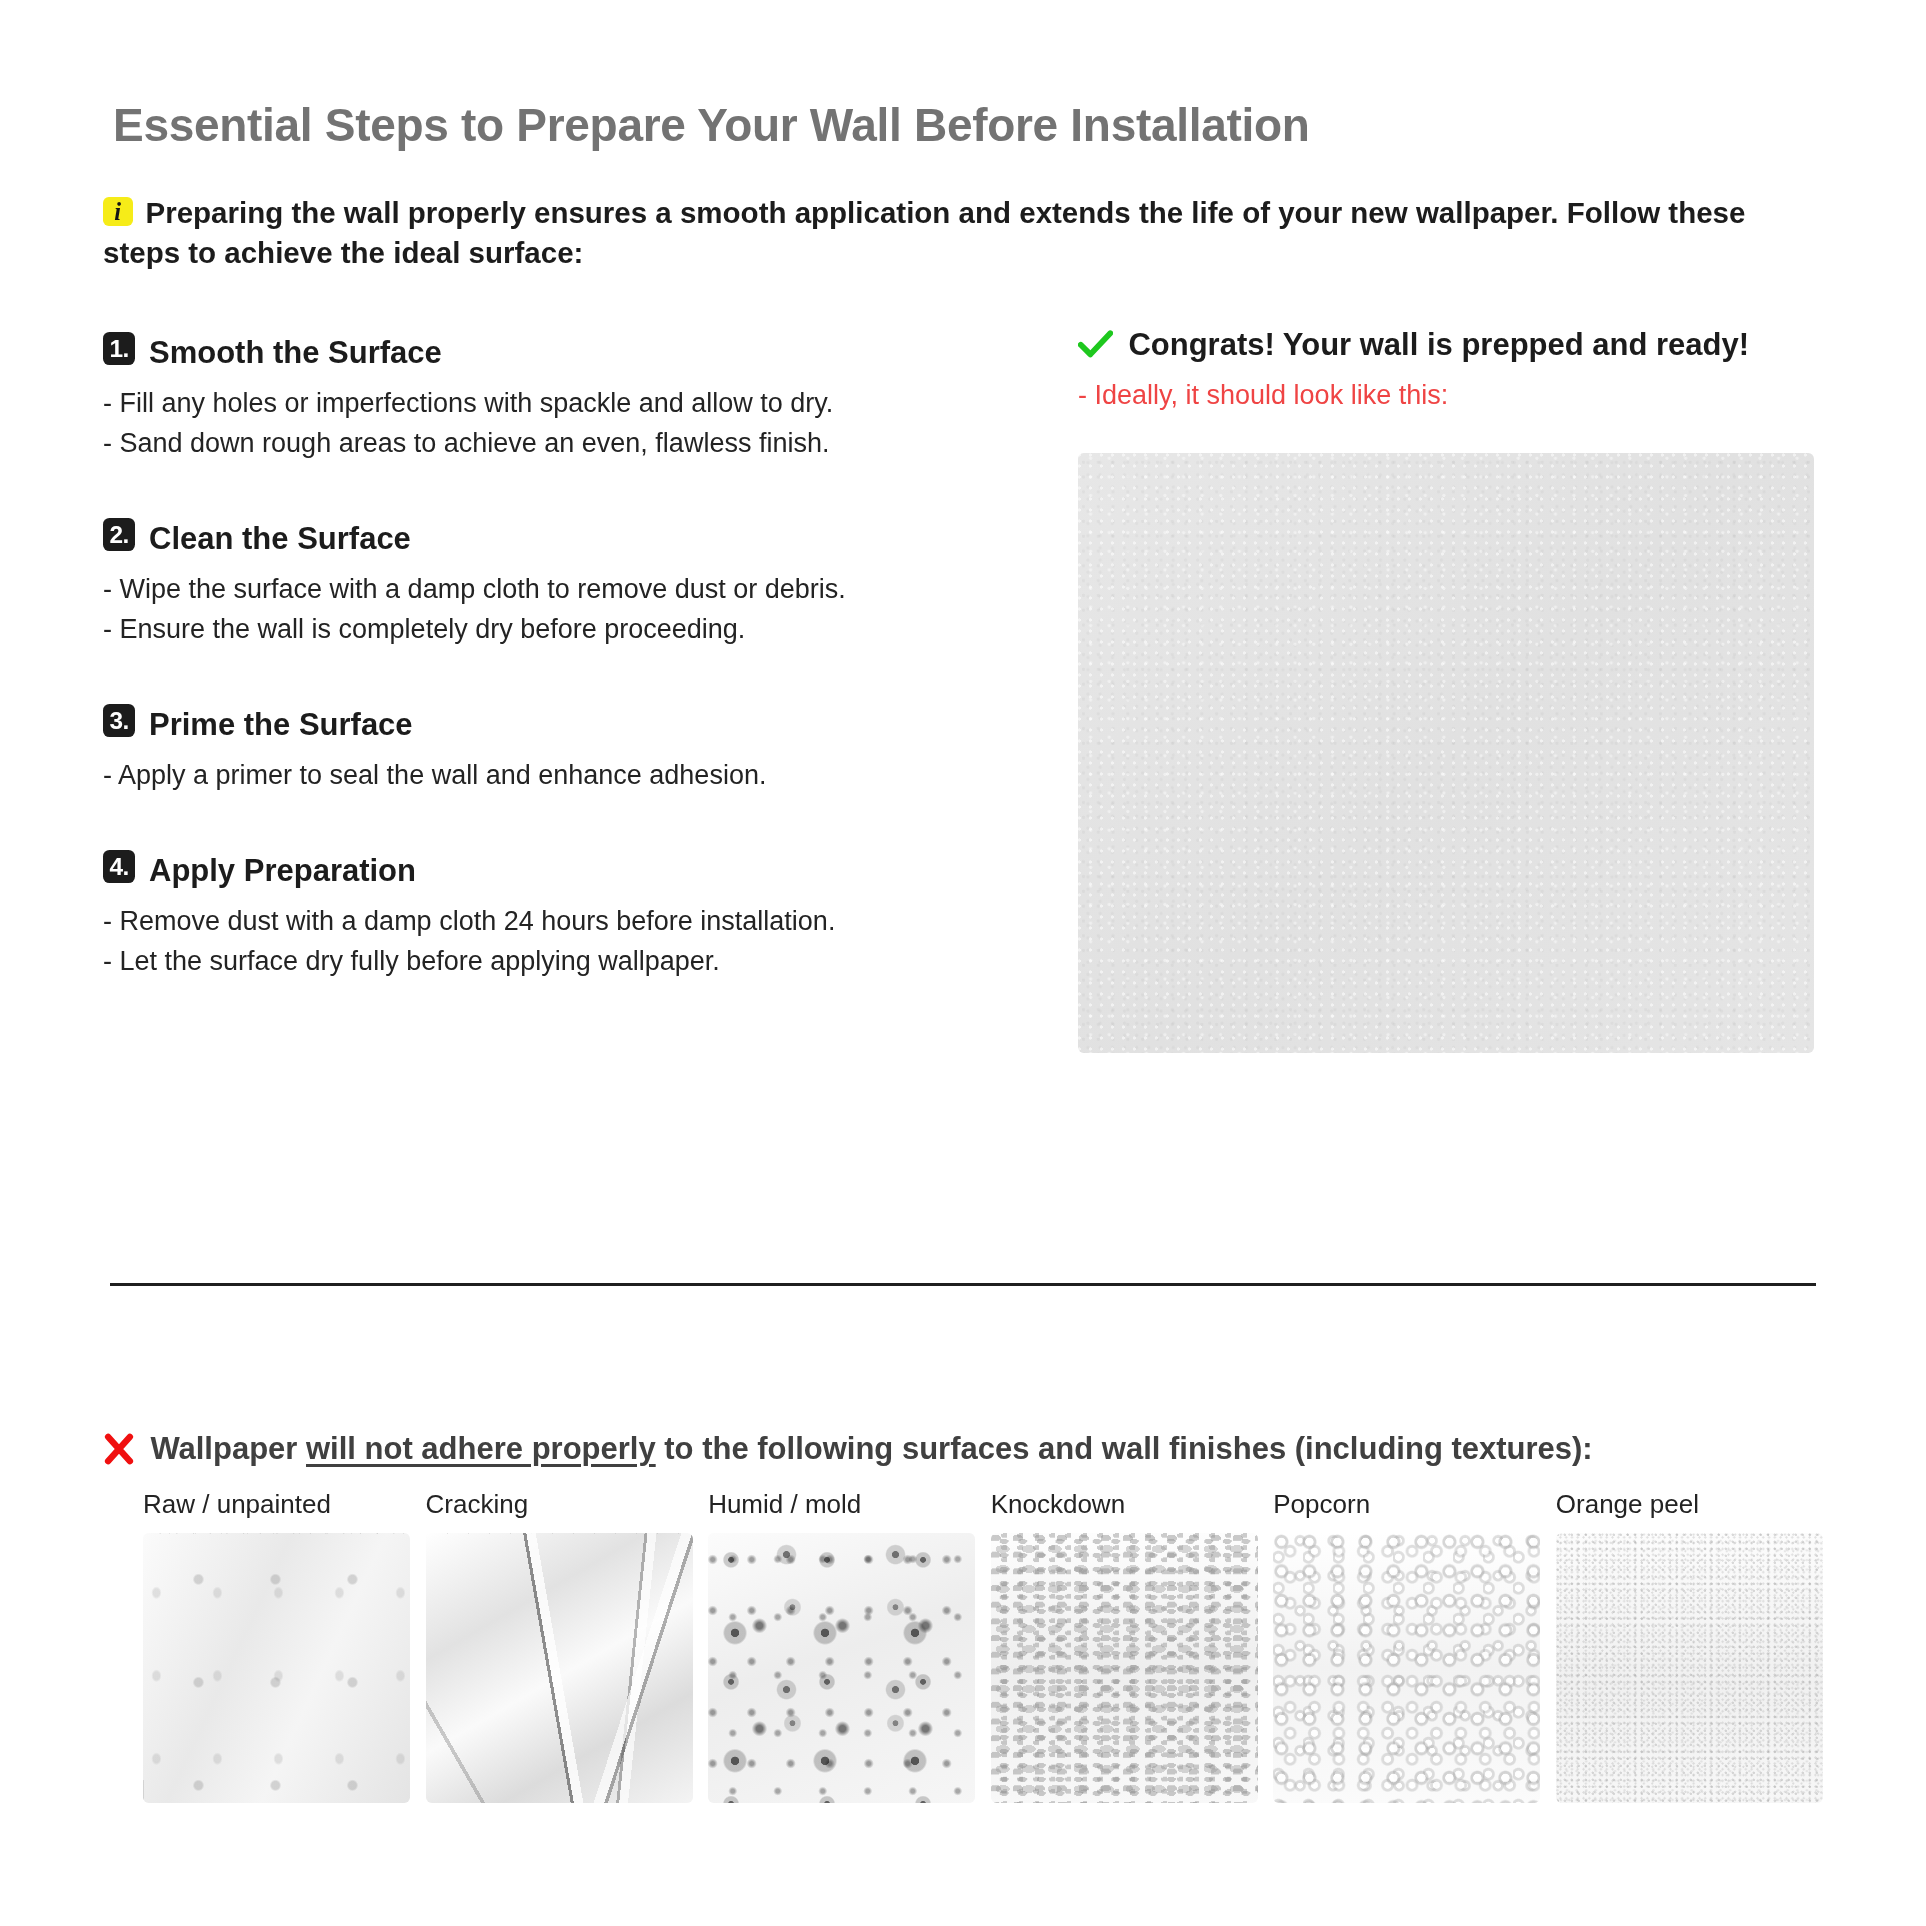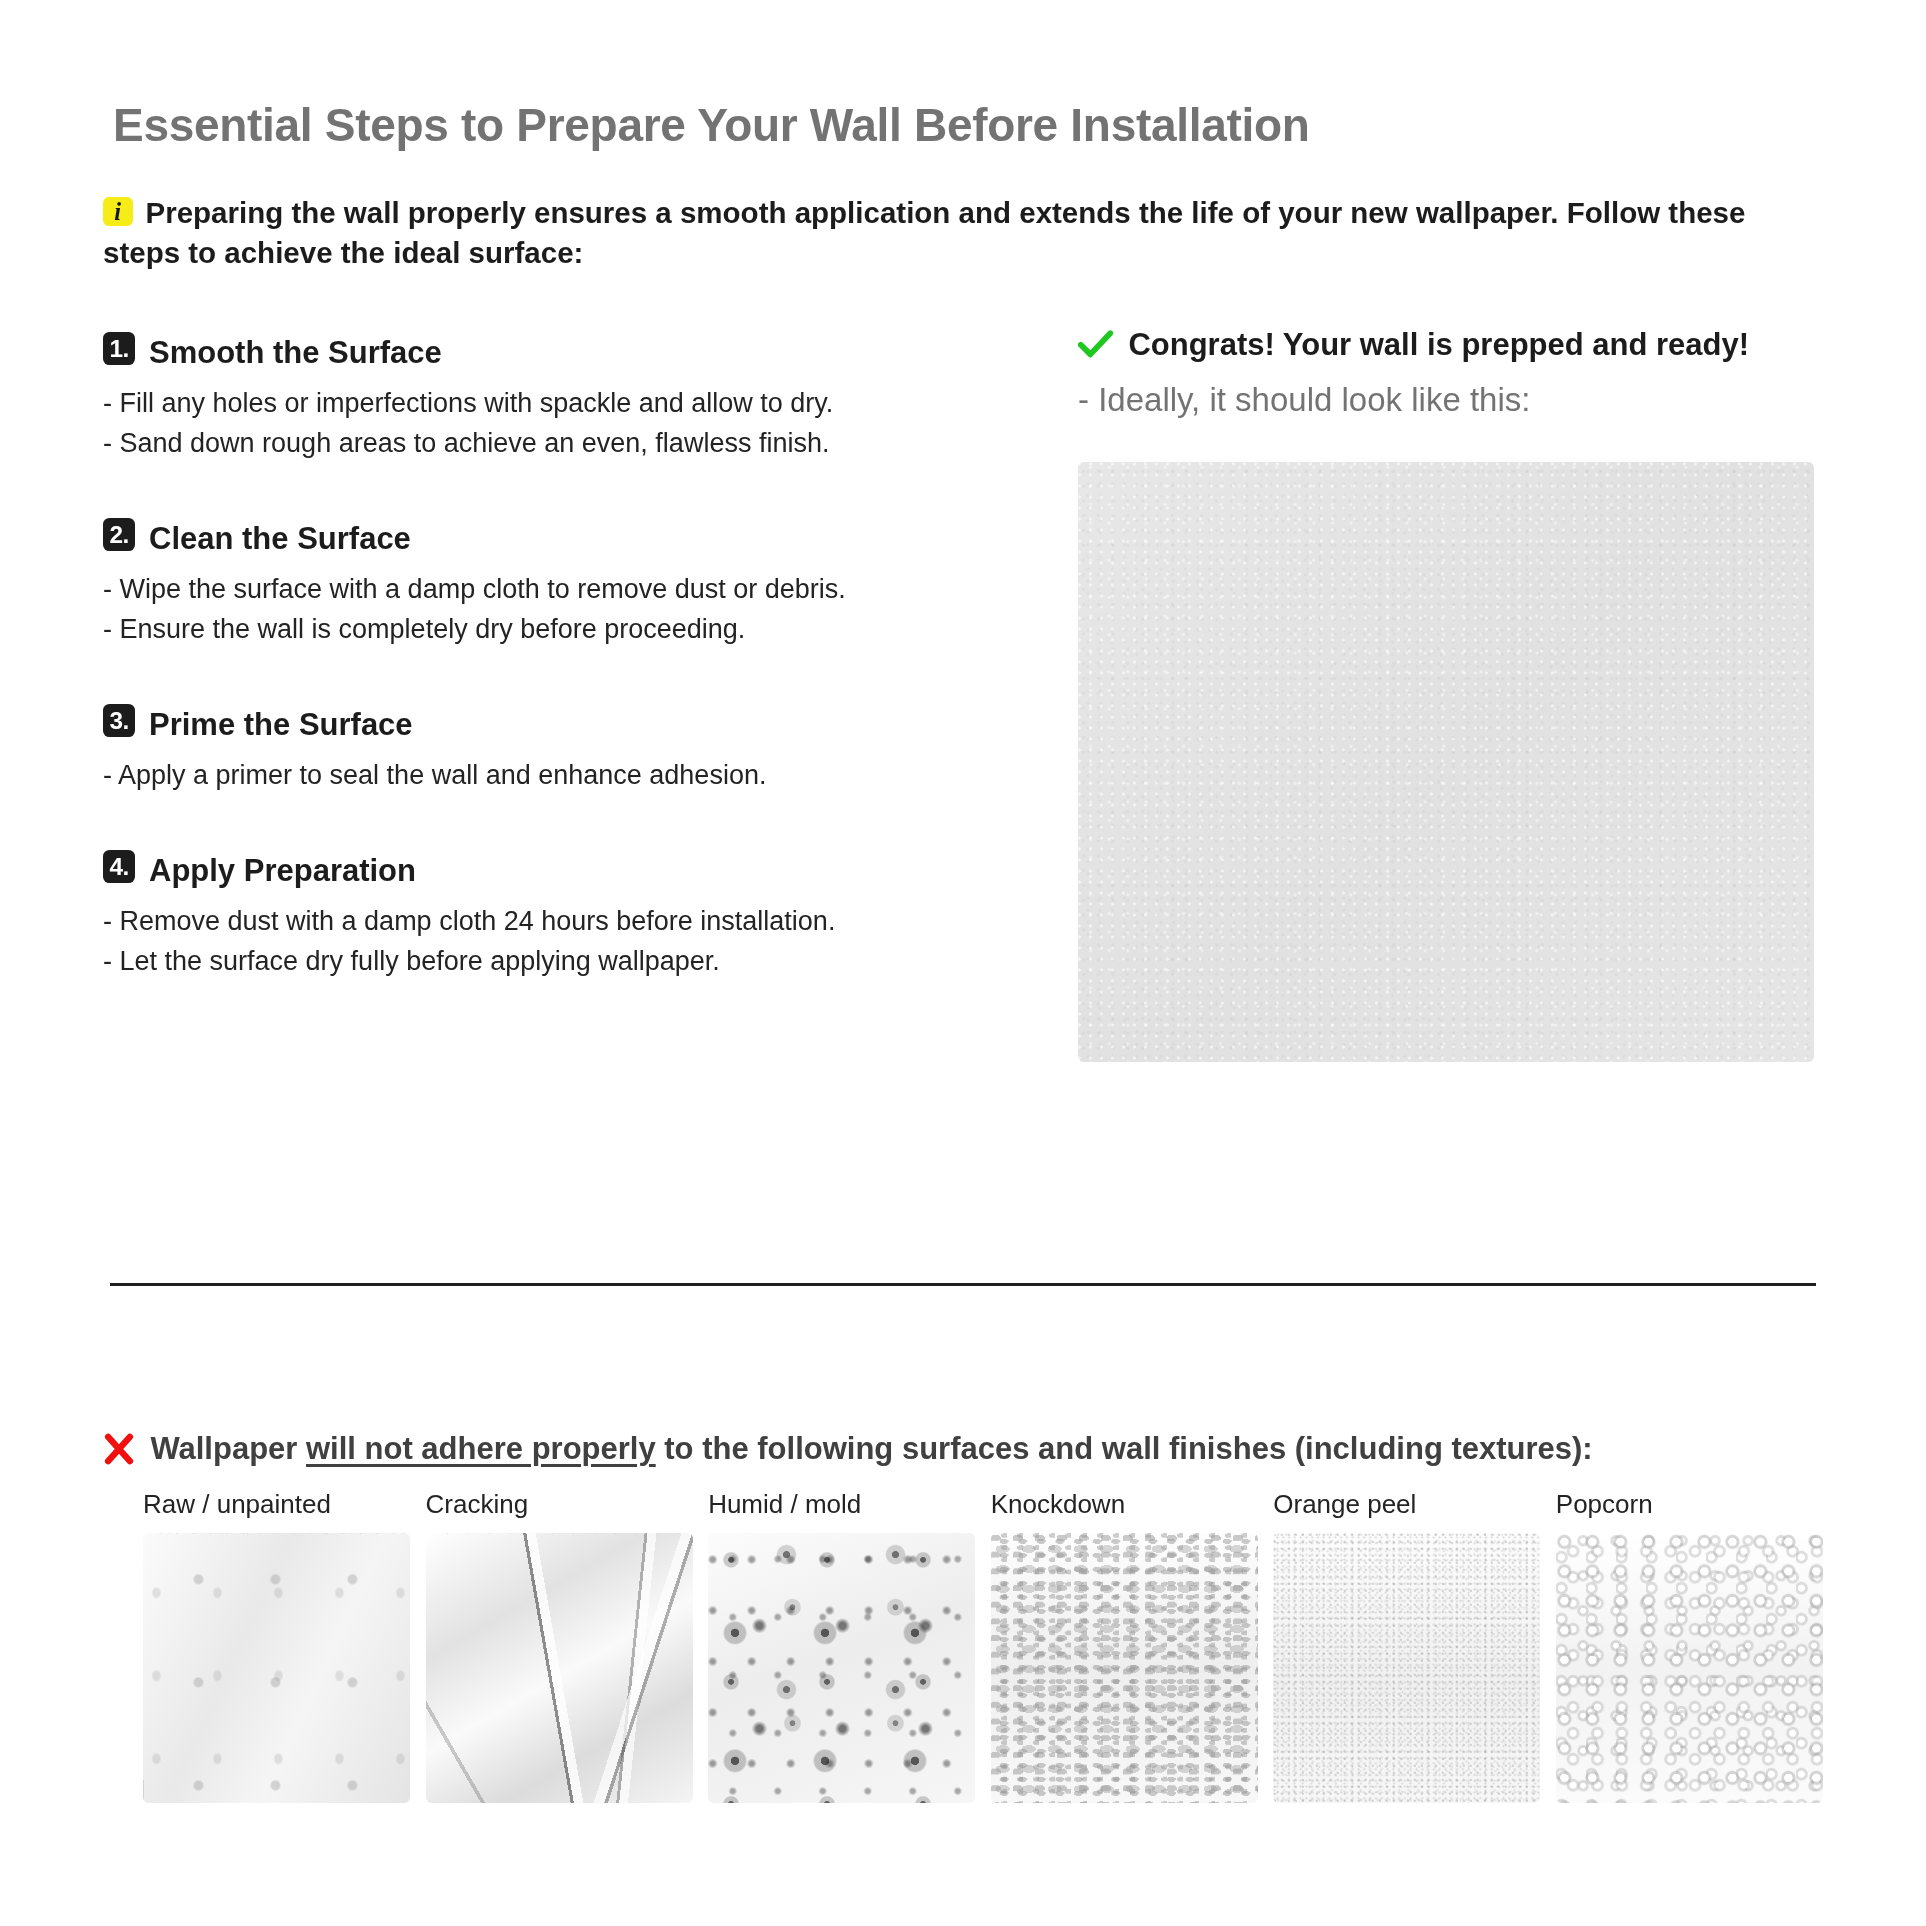--- a/index.html
+++ b/index.html
@@ -126,23 +126,23 @@
     display: block;
   }
   .congrats-title {
     font-size: 31px;
     font-weight: bold;
     color: #1c1c1c;
     line-height: 1.1;
     white-space: nowrap;
   }
   .congrats-sub {
-    font-size: 33px;
+    font-size: 27px;
     line-height: 1.45;
-    color: #737373;
+    color: #ef4444;
     margin-bottom: 38px;
   }
   .ideal-wall {
     width: 736px;
     height: 600px;
     border-radius: 5.8px;
     background-color: #e4e4e4;
     background-image:
       radial-gradient(circle at 12% 18%, rgba(255,255,255,.55) 0 1.3px, transparent 1.9px),
       radial-gradient(circle at 37% 62%, rgba(0,0,0,.035) 0 1.3px, transparent 1.9px),
@@ -371,24 +371,24 @@
       </div>
       <div class="thumb-cell">
         <div class="thumb-label">Humid / mold</div>
         <div class="thumb-img tex-mold"></div>
       </div>
       <div class="thumb-cell">
         <div class="thumb-label">Knockdown</div>
         <div class="thumb-img tex-knockdown"></div>
       </div>
       <div class="thumb-cell">
+        <div class="thumb-label">Popcorn</div>
+        <div class="thumb-img tex-popcorn"></div>
+      </div>
+      <div class="thumb-cell">
         <div class="thumb-label">Orange peel</div>
         <div class="thumb-img tex-orangepeel"></div>
       </div>
-      <div class="thumb-cell">
-        <div class="thumb-label">Popcorn</div>
-        <div class="thumb-img tex-popcorn"></div>
-      </div>
     </div>
   </div>
 
 </div>
 
 
 </body></html>

